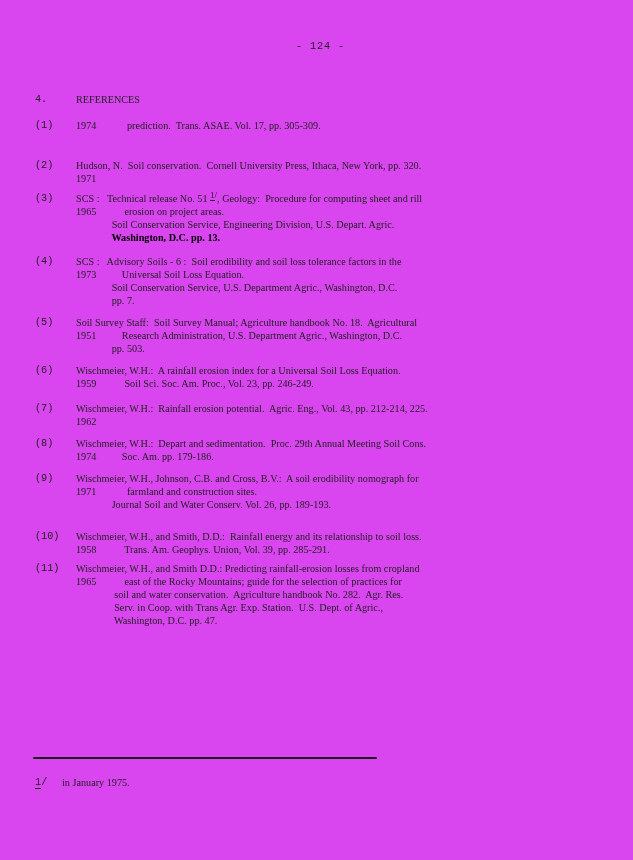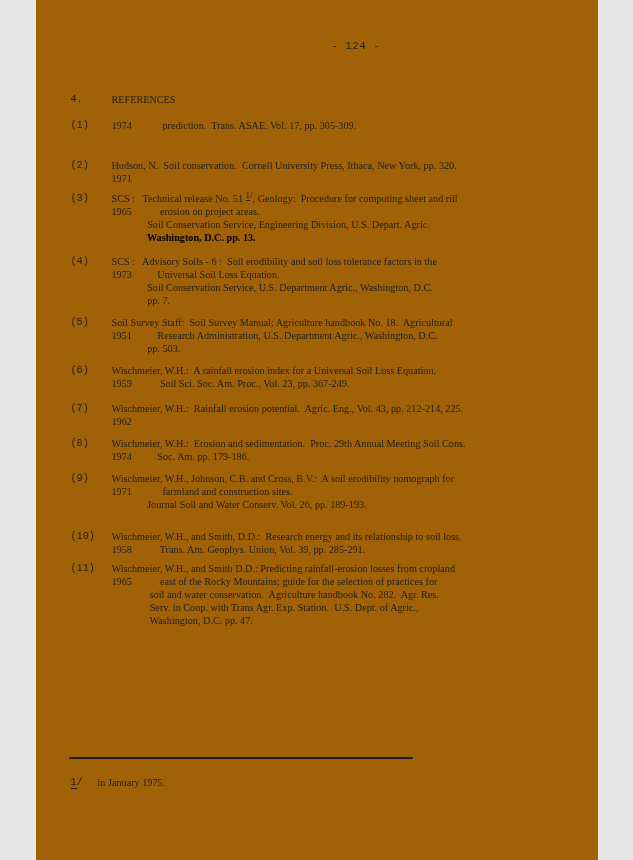--- a/index.html
+++ b/index.html
@@ -1,20 +1,20 @@
 <!DOCTYPE html>
 <html><head>
 <meta charset="utf-8">
 <style>
   html,body { margin:0; padding:0; background:#e8e8e8; }
   .page {
     position:relative;
-    width:562px; height:860px;
+    width:633px; height:860px;
     margin:0 auto;
-    background:#a16207;
+    background:#d946ef;
     font-family:"Liberation Mono","DejaVu Sans Mono",monospace;
     font-size:10.2px;
     line-height:13px;
     color:#1e1e1e;
     overflow:hidden;
   }
   .abs { position:absolute; }
   .block { position:absolute; left:35px; display:flex; align-items:flex-start; }
   .num { width:41px; flex:0 0 41px; white-space:pre; }
   .body { flex:1 1 auto; }
@@ -81,53 +81,53 @@
       <div class="line">Soil Survey Staff:  Soil Survey Manual; Agriculture handbook No. 18.  Agricultural</div>
       <div class="line">1951          Research Administration, U.S. Department Agric., Washington, D.C.</div>
       <div class="line">              pp. 503.</div>
     </div>
   </div>
 
   <div class="block" style="top:364px;">
     <div class="num">(6)</div>
     <div class="body">
       <div class="line">Wischmeier, W.H.:  A rainfall erosion index for a Universal Soil Loss Equation.</div>
-      <div class="line">1959           Soil Sci. Soc. Am. Proc., Vol. 23, pp. 367-249.</div>
+      <div class="line">1959           Soil Sci. Soc. Am. Proc., Vol. 23, pp. 246-249.</div>
     </div>
   </div>
 
   <div class="block" style="top:402px;">
     <div class="num">(7)</div>
     <div class="body">
       <div class="line">Wischmeier, W.H.:  Rainfall erosion potential.  Agric. Eng., Vol. 43, pp. 212-214, 225.</div>
       <div class="line">1962</div>
     </div>
   </div>
 
   <div class="block" style="top:437px;">
     <div class="num">(8)</div>
     <div class="body">
-      <div class="line">Wischmeier, W.H.:  Erosion and sedimentation.  Proc. 29th Annual Meeting Soil Cons.</div>
+      <div class="line">Wischmeier, W.H.:  Depart and sedimentation.  Proc. 29th Annual Meeting Soil Cons.</div>
       <div class="line">1974          Soc. Am. pp. 179-186.</div>
     </div>
   </div>
 
   <div class="block" style="top:472px;">
     <div class="num">(9)</div>
     <div class="body">
       <div class="line">Wischmeier, W.H., Johnson, C.B. and Cross, B.V.:  A soil erodibility nomograph for</div>
       <div class="line">1971            farmland and construction sites.</div>
       <div class="line">              Journal Soil and Water Conserv. Vol. 26, pp. 189-193.</div>
     </div>
   </div>
 
   <div class="block" style="top:530px;">
     <div class="num">(10)</div>
     <div class="body">
-      <div class="line">Wischmeier, W.H., and Smith, D.D.:  Research energy and its relationship to soil loss.</div>
+      <div class="line">Wischmeier, W.H., and Smith, D.D.:  Rainfall energy and its relationship to soil loss.</div>
       <div class="line">1958           Trans. Am. Geophys. Union, Vol. 39, pp. 285-291.</div>
     </div>
   </div>
 
   <div class="block" style="top:562px;">
     <div class="num">(11)</div>
     <div class="body">
       <div class="line">Wischmeier, W.H., and Smith D.D.: Predicting rainfall-erosion losses from cropland</div>
       <div class="line">1965           east of the Rocky Mountains; guide for the selection of practices for</div>
       <div class="line">               soil and water conservation.  Agriculture handbook No. 282.  Agr. Res.</div>

